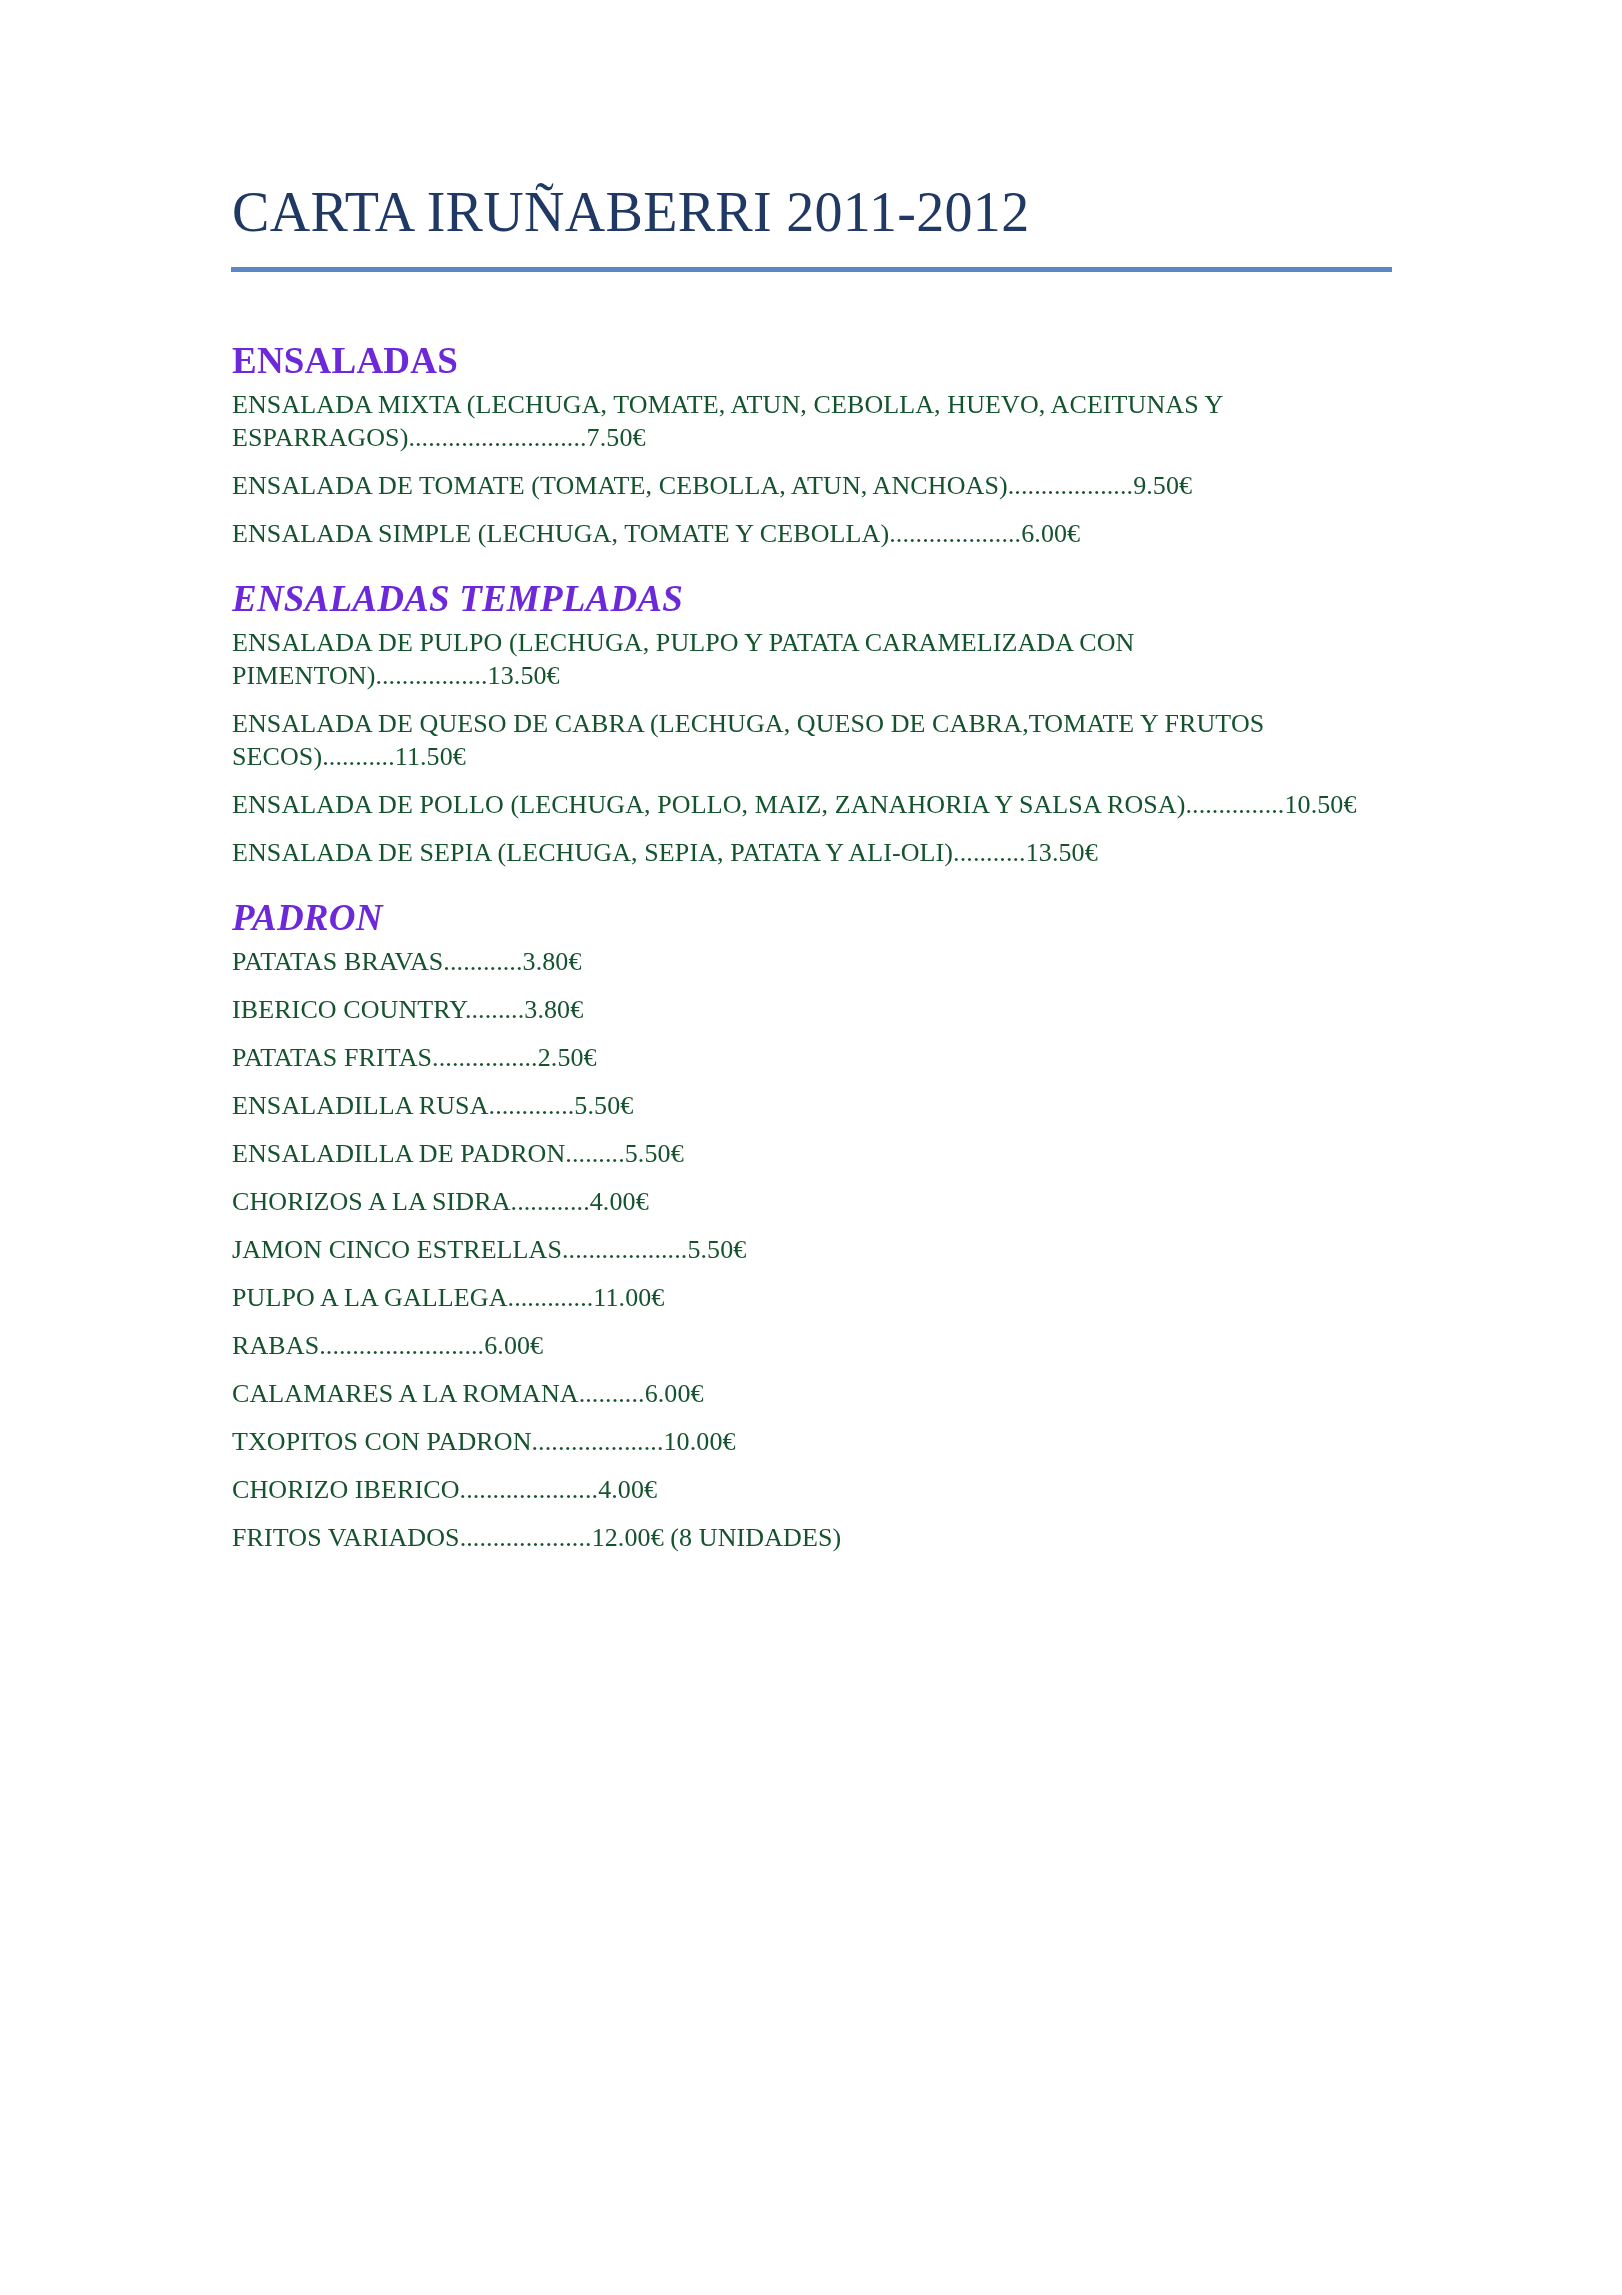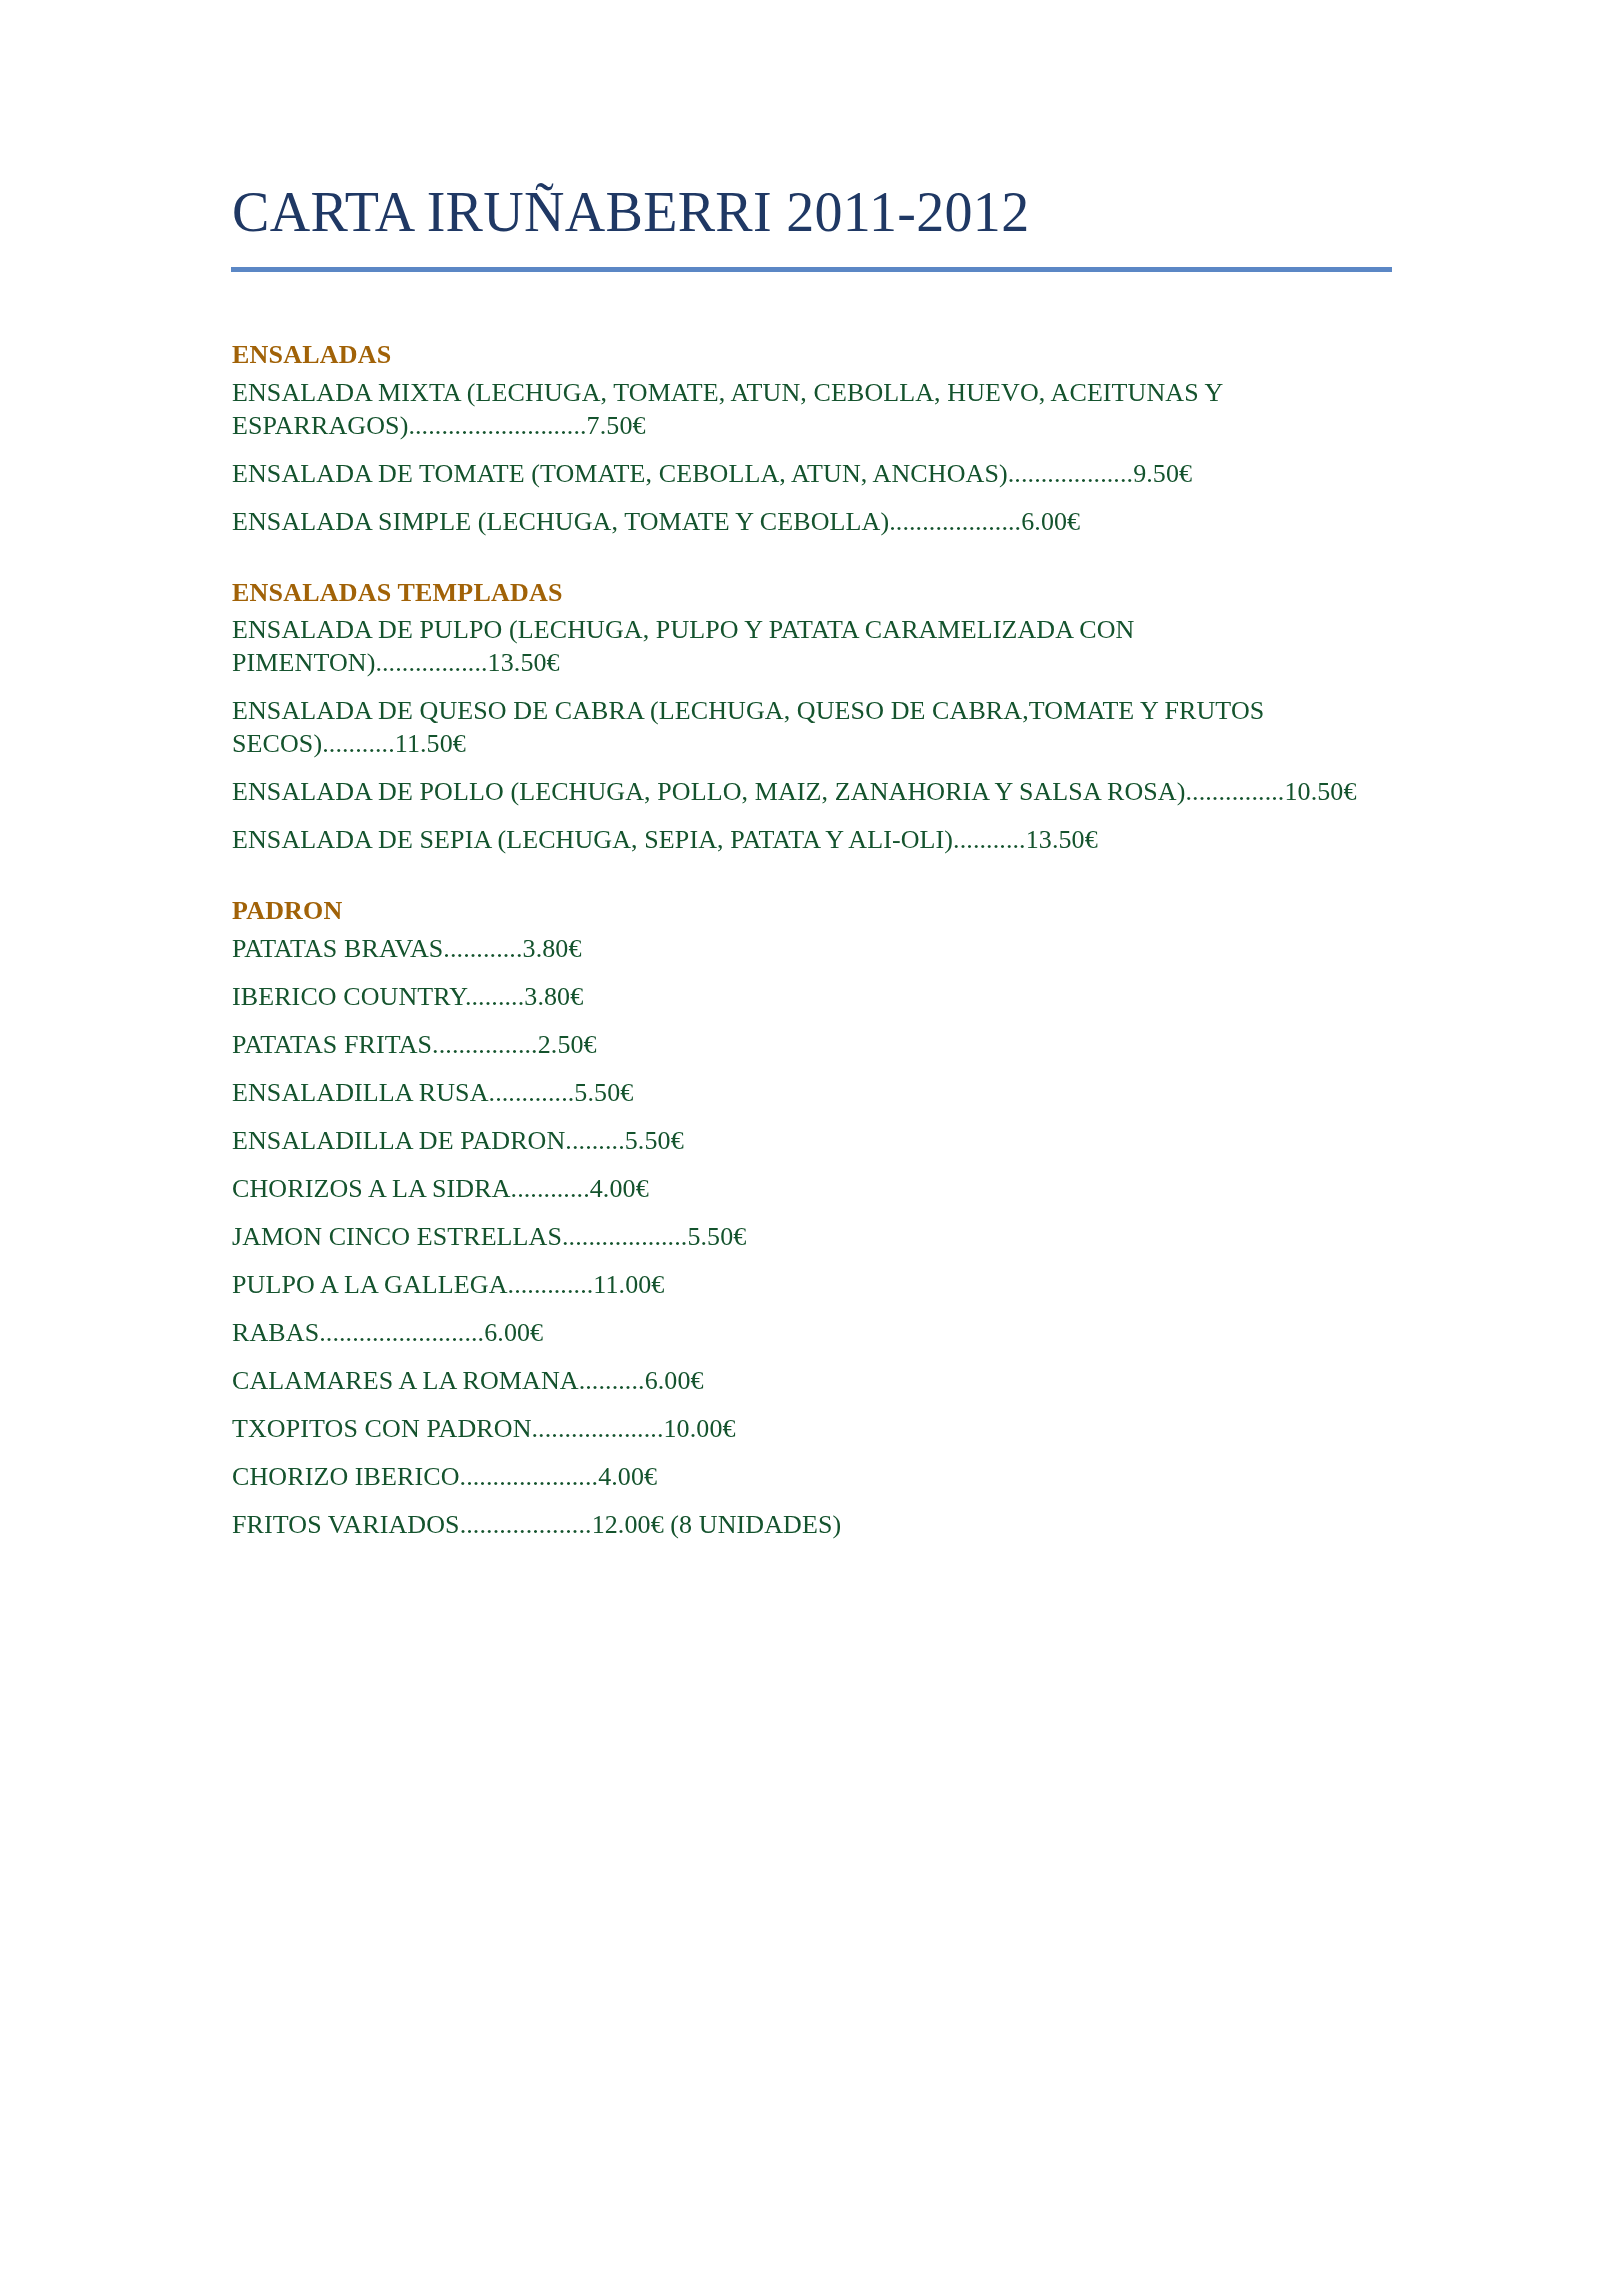--- a/index.html
+++ b/index.html
@@ -53,32 +53,32 @@
     margin-top: 25px;
     margin-left: -1.3px;
   }
 
   
   .section {
     margin-top: 0;
   }
   .section-heading {
     font-family: "Liberation Serif", "DejaVu Serif", serif;
-    font-size: 26px;
+    font-size: 37px;
     font-weight: bold;
-    color: #a16207;
+    color: #6d28d9;
     letter-spacing: 0.2px;
     margin: 0;
     padding: 0;
     line-height: 1.12;
   }
 
   
   .section.first .section-heading { margin-top: 68px; }
-  .section.spaced .section-heading { margin-top: 40px; }
+  .section.spaced .section-heading { margin-top: 28px; font-style: italic; }
 
   
   .menu-item {
     font-family: "Liberation Serif", "DejaVu Serif", serif;
     font-size: 26px;
     line-height: 33px;
     color: #14532d;
     margin: 0;
     padding: 0;
     letter-spacing: 0.1px;

